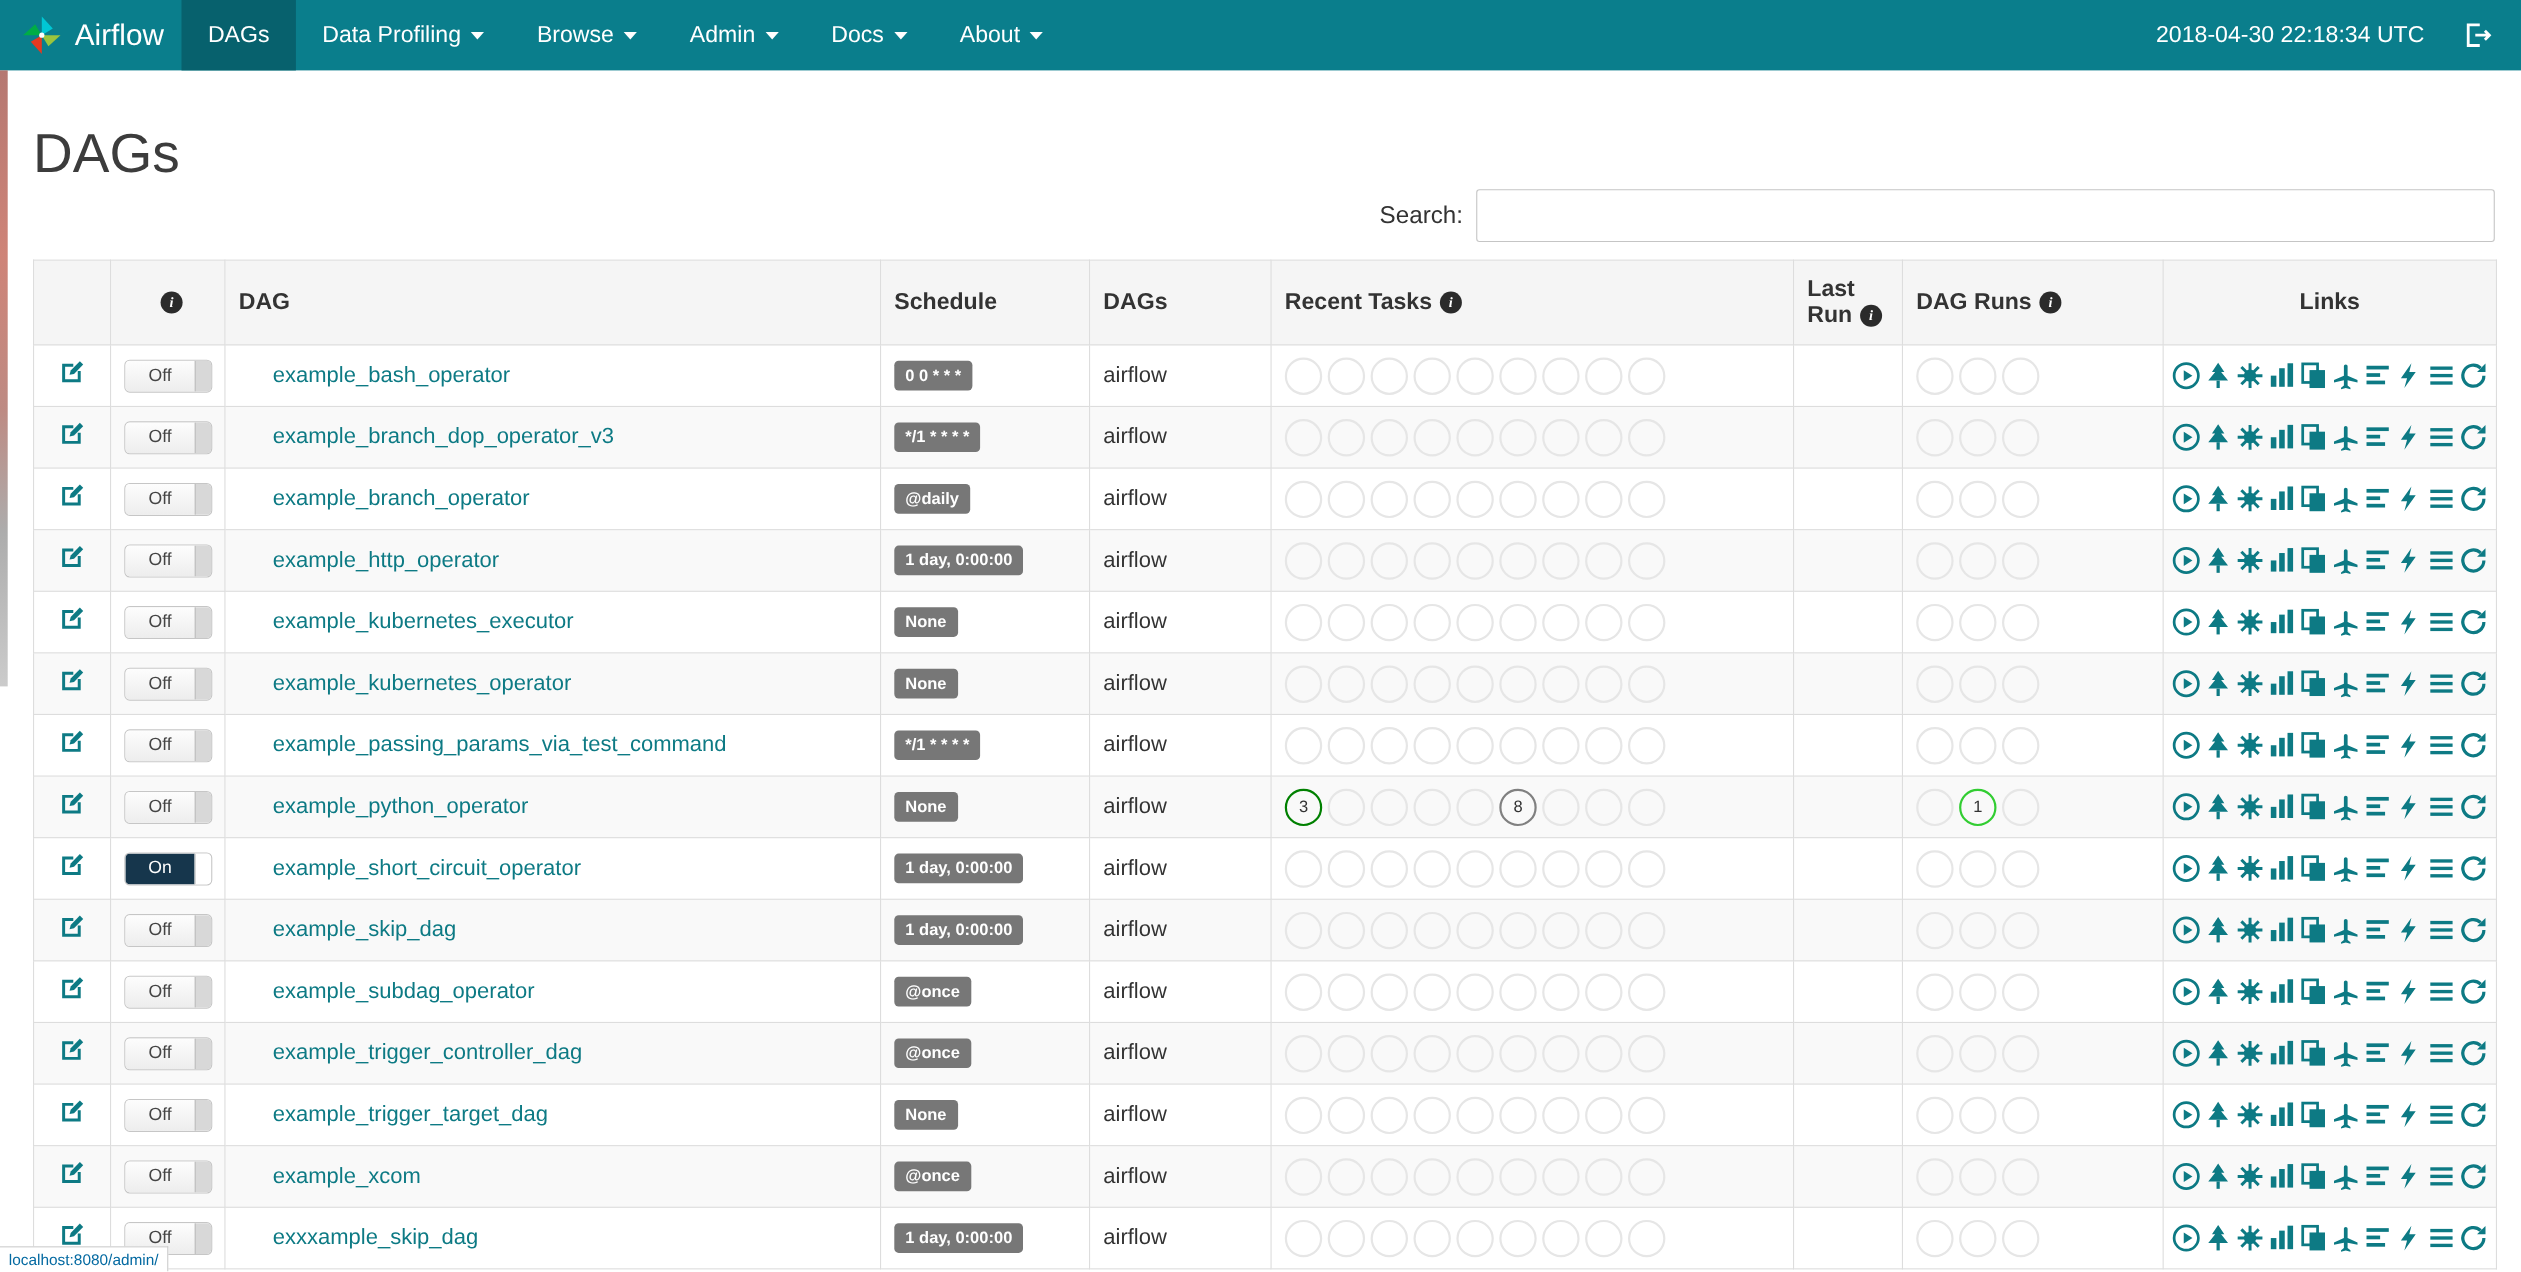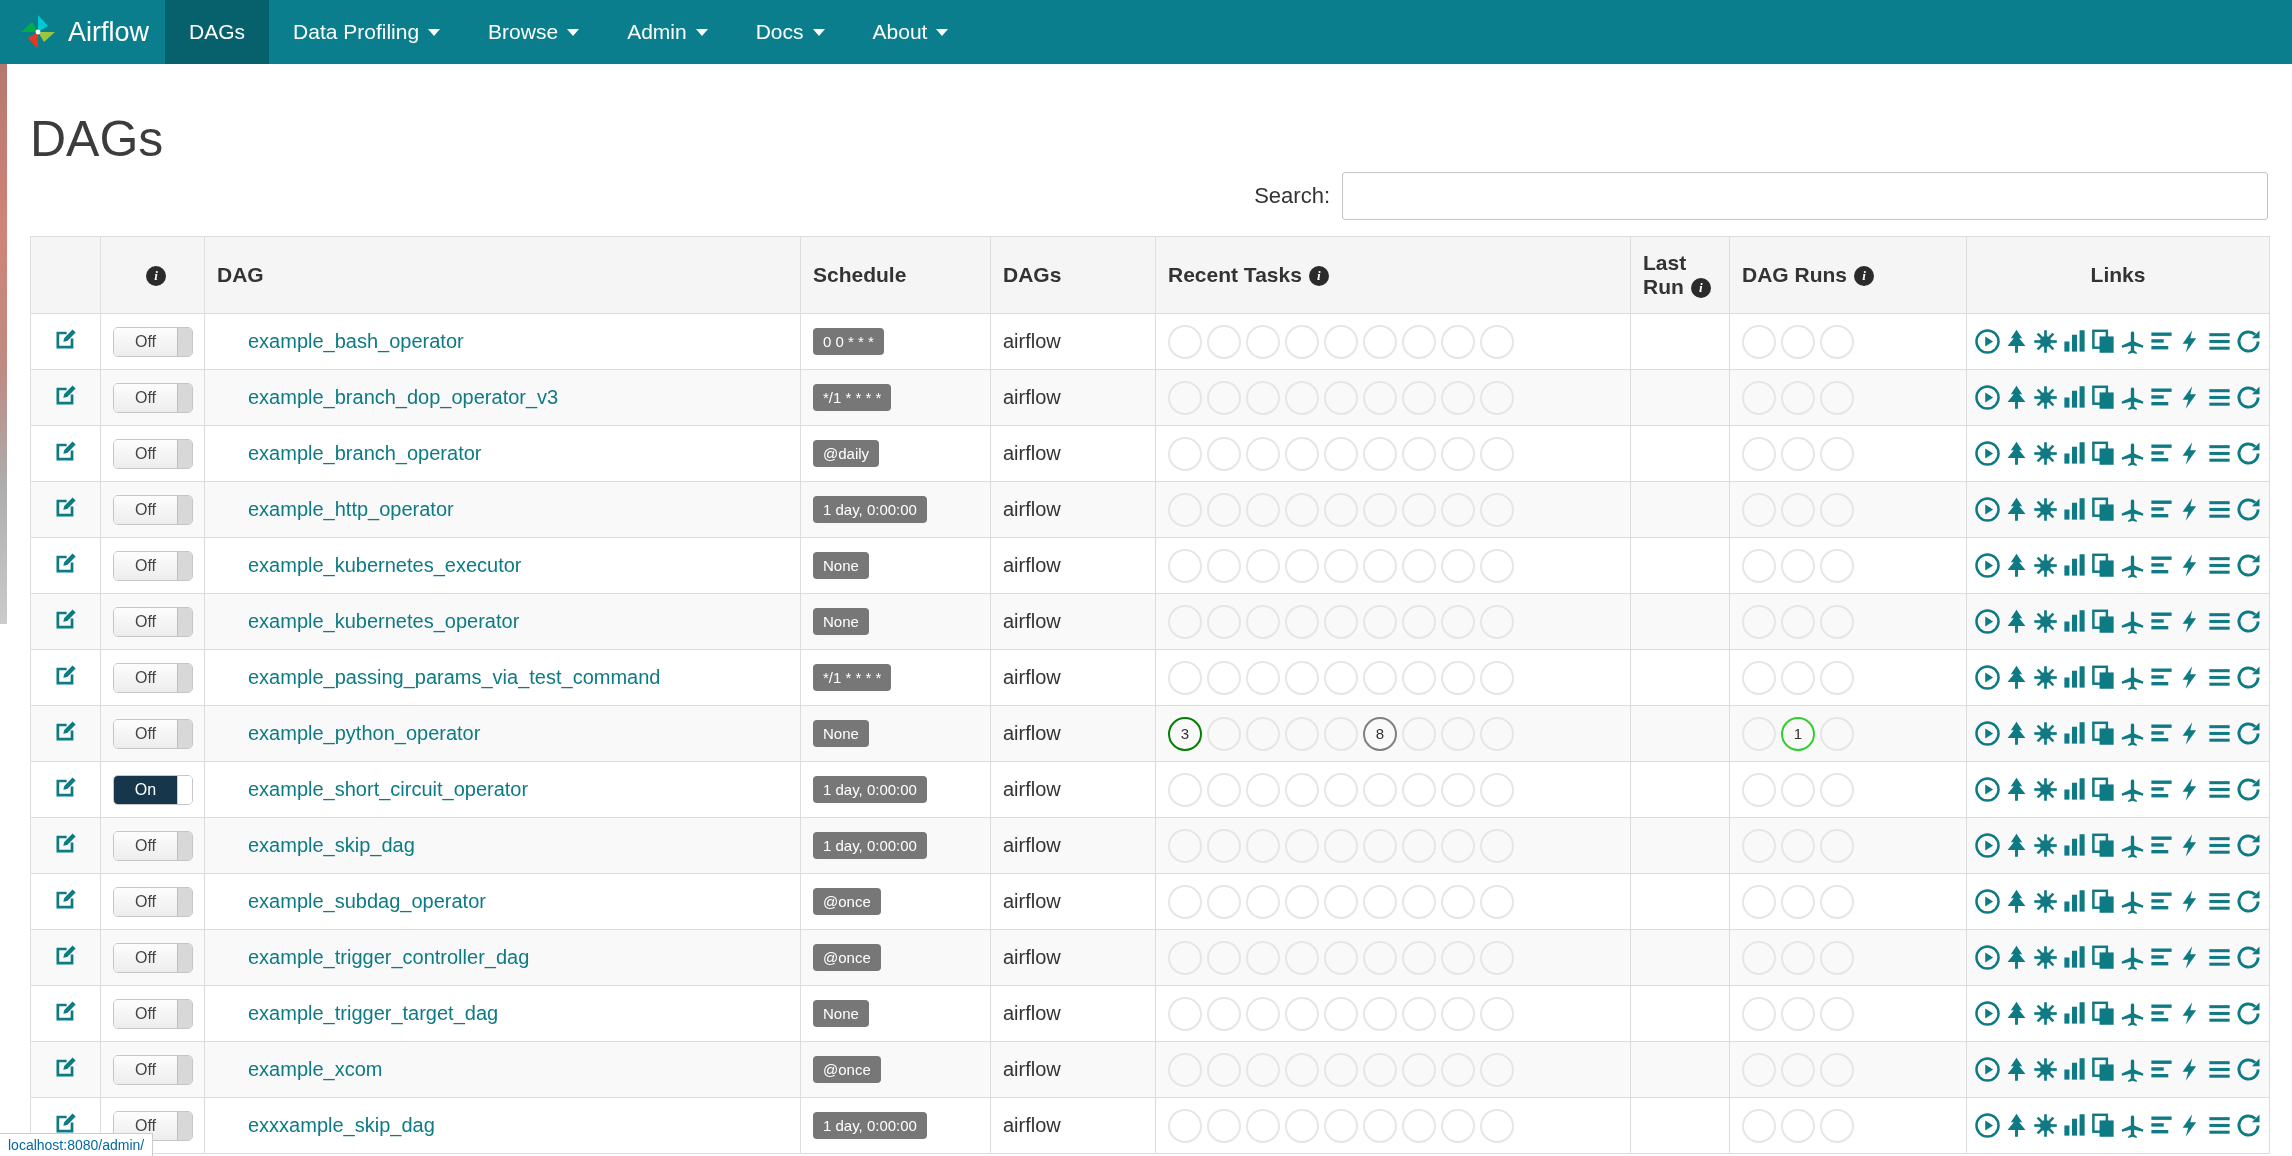--- a/index.html
+++ b/index.html
@@ -85,21 +85,21 @@
     flex:1; display:flex; align-items:center; justify-content:center;
     font-size:16px; color:#444; background:linear-gradient(#fdfdfd,#ededed);
   }
   .toggle .t-knob { width:15px; background:#d8d8d8; border-left:1px solid #bdbdbd; }
   .toggle.on .t-label { background:#16364C; color:#fff; }
   .toggle.on .t-knob { background:#fff; border-left:1px solid #ccc; }
 
   a.dag-link { color:#0D7A84; text-decoration:none; font-size:20px; cursor:pointer;margin-left:31px; }
 
   .schedule-badge {
-    display:inline-block; background:#777; color:#fff; font-size:15px; font-weight:normal;
+    display:inline-block; background:#777; color:#fff; font-size:15px; font-weight:bold;
     padding:5px 10px; border-radius:4px; white-space:nowrap;
   }
 
   .task-circle {
     width:34px; height:34px; border:2px solid #e6e6e6; border-radius:50%;
     display:inline-flex; align-items:center; justify-content:center;
     margin-right:5px; font-size:15px; color:#333; cursor:pointer; vertical-align:middle;
   }
 
   td.links-cell { text-align:center; white-space:nowrap; padding:4px 2px; }
@@ -160,20 +160,29 @@
           </a>
         </li>
         <li class="nav-item">
           <a>
             <span>About</span>
             <span class="caret"></span>
           </a>
         </li>
       </ul>
   </div>
+  <div class="nav-right">
+    <span>2018-04-30 22:18:34 UTC</span>
+    <span class="logout-btn">
+      <svg viewBox="0 0 24 24" fill="none" stroke="currentColor" stroke-width="2.2">
+        <path d="M14 4H5v16h9"></path>
+        <path d="M10.5 12h10.5M18 8.5 21.5 12 18 15.5"></path>
+      </svg>
+    </span>
+  </div>
 </nav>
 
 <div class="edge-strip"></div>
 
 <h1 class="page-title">DAGs</h1>
 
 <div class="search-bar">
   <label>Search:</label>
   <input type="text" value="" style="">
 </div>

